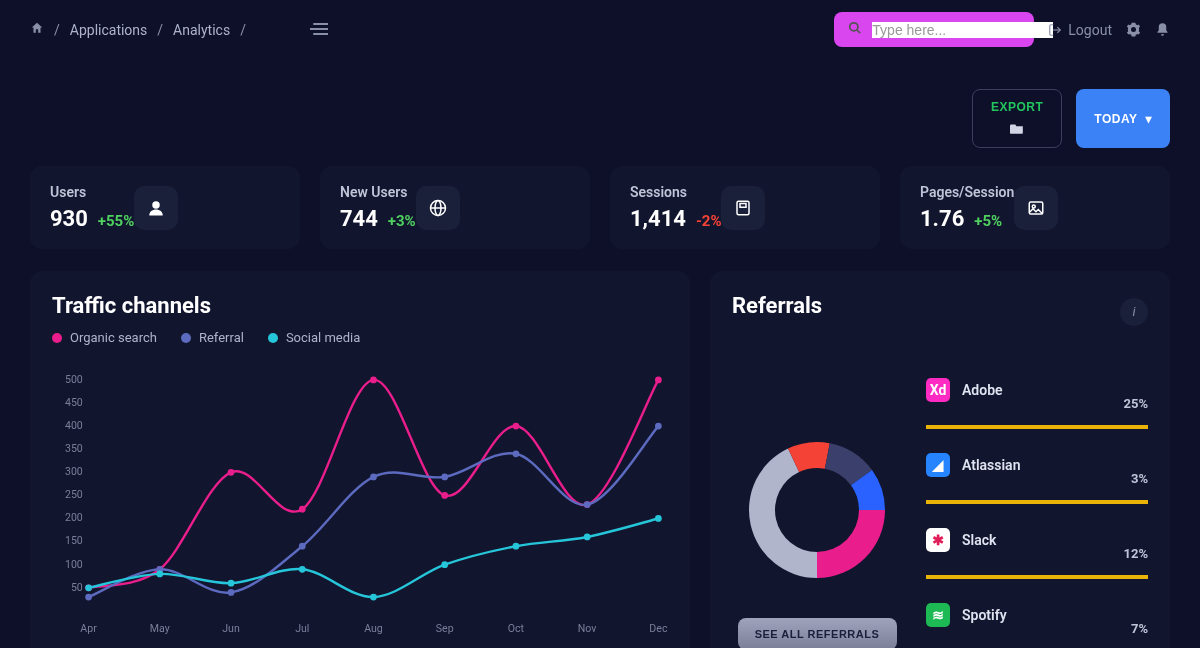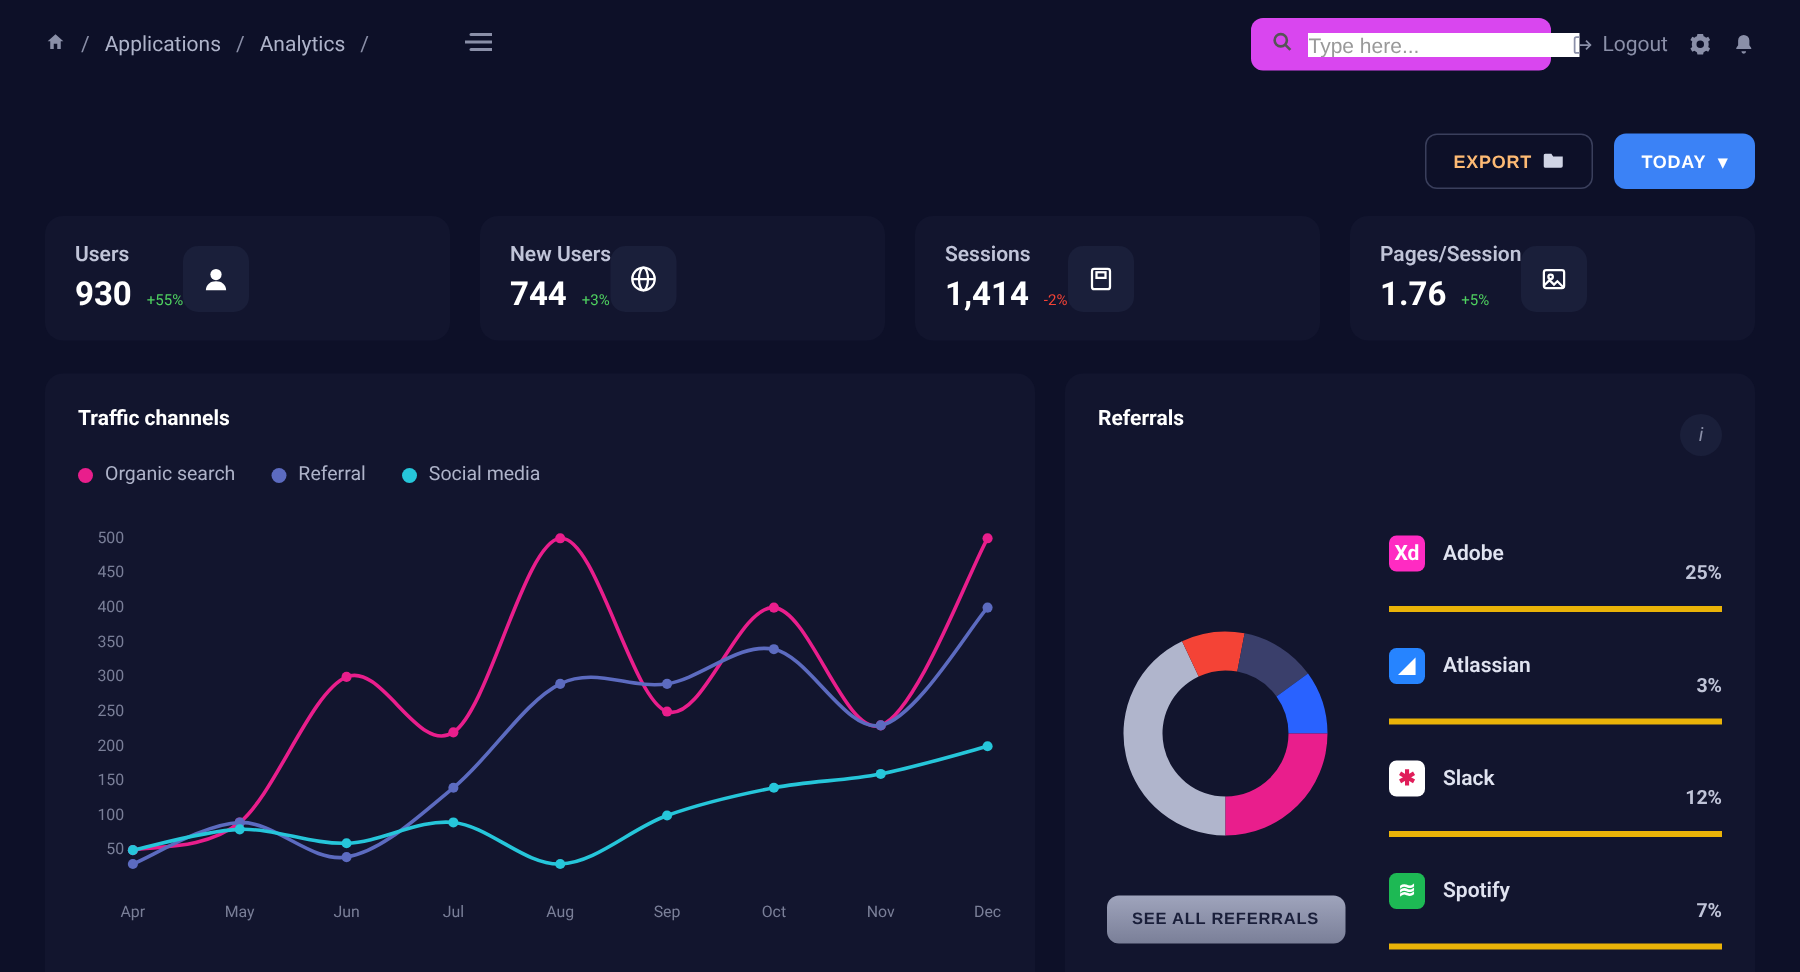--- a/index.html
+++ b/index.html
@@ -63,22 +63,23 @@
   font-size: 12px;
   font-weight: 700;
   letter-spacing: 0.5px;
   cursor: pointer;
   display: flex;
   align-items: center;
   gap: 8px;
 }
 .btn-outline {
   border: 1px solid #3a3f5c;
-  color: #fdba74;
+  color: #22c55e;
   background: transparent;
+  flex-direction: column;
 }
 .btn-solid {
   background: #3b82f6;
   color: #fff;
   border: none;
 }
 .stats-row {
   display: flex;
   gap: 20px;
   padding: 0 30px;
@@ -96,22 +97,22 @@
   font-size: 14px;
   font-weight: 600;
   margin-bottom: 6px;
 }
 .stat-value {
   font-size: 22px;
   font-weight: 700;
   display: inline;
 }
 .stat-change {
-  font-size: 10px;
-  font-weight: 400;
+  font-size: 15px;
+  font-weight: 700;
   margin-left: 6px;
 }
 .stat-change.pos { color: #4fd160; }
 .stat-change.neg { color: #f44336; }
 .stat-icon {
   background: #1a1f3a;
   width: 44px;
   height: 44px;
   border-radius: 10px;
   display: flex;
@@ -130,23 +131,23 @@
   border-radius: 12px;
   padding: 22px;
 }
 .referrals-panel {
   width: 460px;
   background: #12152e;
   border-radius: 12px;
   padding: 22px;
 }
 .panel-title {
-  font-size: 14px;
+  font-size: 22px;
   font-weight: 700;
-  margin-bottom: 22px;
+  margin-bottom: 12px;
 }
 .legend {
   display: flex;
   gap: 24px;
   margin-bottom: 20px;
   font-size: 13px;
   color: #aeb3c9;
 }
 .legend-item { display: flex; align-items: center; gap: 8px; }
 .dot { width: 10px; height: 10px; border-radius: 50%; }

